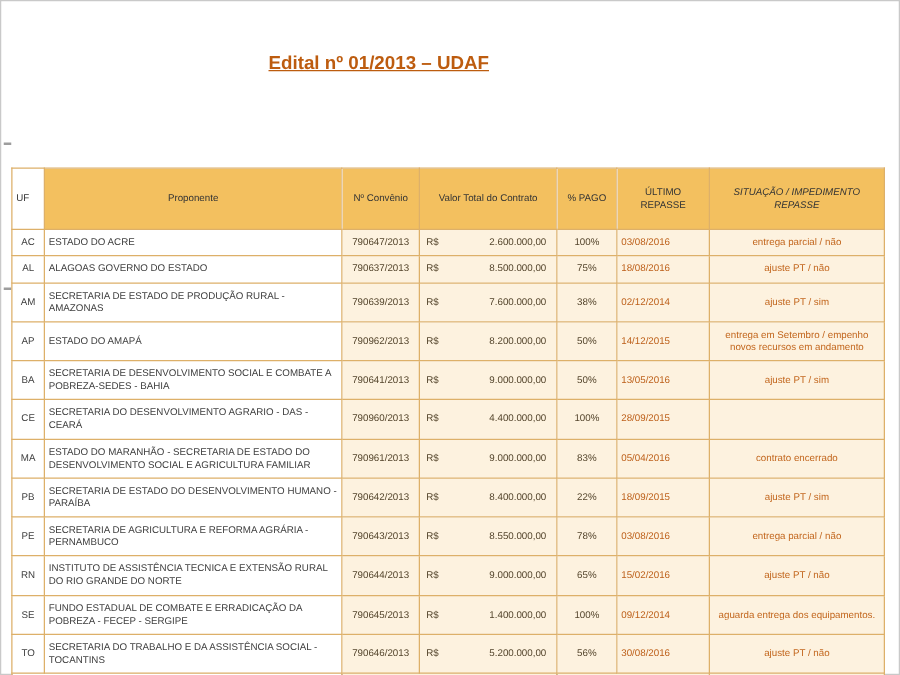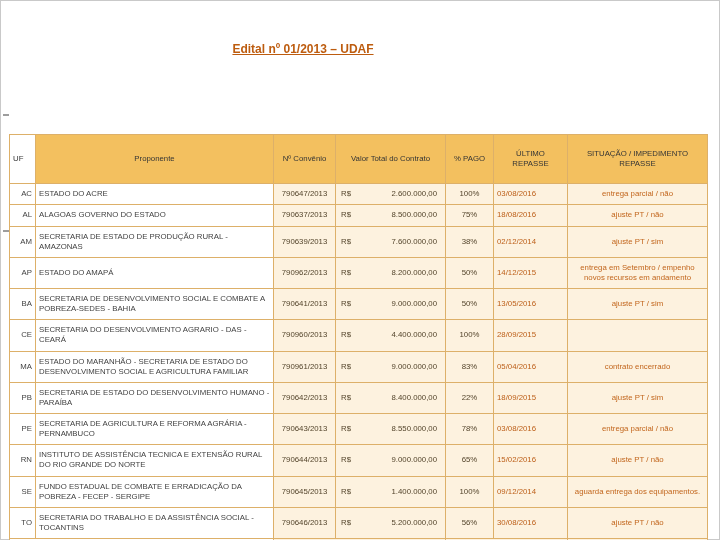--- a/index.html
+++ b/index.html
@@ -14,21 +14,21 @@
     position:absolute; inset:0;
     background:#ffffff;
     border:1px solid #c9c9c9;
   }
   .tick { position:absolute; left:2px; width:6px; height:2px; background:#9d9d9d; }
   .tick.t1 { top:113px; }
   .tick.t2 { top:229px; }
   .title {
     position:absolute; top:41px; left:0; width:604px;
     text-align:center;
-    font-size:12px; font-weight:bold;
+    font-size:15px; font-weight:bold;
     color:#bd5c0f;
     text-decoration:underline;
   }
   table.grid {
     position:absolute; left:8px; top:97px; width:698px;
     border-collapse:collapse; table-layout:fixed;
     font-size:7.8px; line-height:1.3; color:#3f3f3f;margin-top:36px;
   }
   .grid th, .grid td {
     border:1px solid #ddb069;
@@ -41,22 +41,22 @@
   .grid thead th {
     background:#f3c05f;
     font-weight:normal;
     text-align:center;
     color:#343434;
     height:27px;
     padding:2px 3px;
   }
   .grid thead th.h-uf { background:#ffffff; text-align:left; padding-left:3px; }
   .grid thead th.h-val { padding:2px 12px; }
-  .grid thead th.h-sit { padding:14px 10px; }
-  td.c-uf   { background:#ffffff; text-align:right; }
+  .grid thead th.h-sit { padding:14px 10px;font-style:italic; }
+  td.c-uf   { background:#ffffff; text-align:center; }
   td.c-prop { background:#ffffff; text-align:left; }
   td.c-conv { background:#fdf2df; text-align:center; color:#54452c; }
   td.c-val  { background:#fdf2df; color:#54452c; padding-left:0; padding-right:0; }
   td.c-pago { background:#fdf2df; text-align:center; color:#54452c; }
   td.c-rep  { background:#fdf2df; text-align:left; color:#bd601a; }
   td.c-sit  { background:#fdf2df; text-align:center; color:#c2661d; }
   .valflex { display:flex; justify-content:space-between; align-items:center; padding:0 8px 0 5px; }
   tfoot td { height:18px; padding:2px 3px; }
   td.t-blank { background:#ffffff; }
   td.t-label { background:#fdf2df; text-align:right; padding-right:16px; color:#4c4435; }

